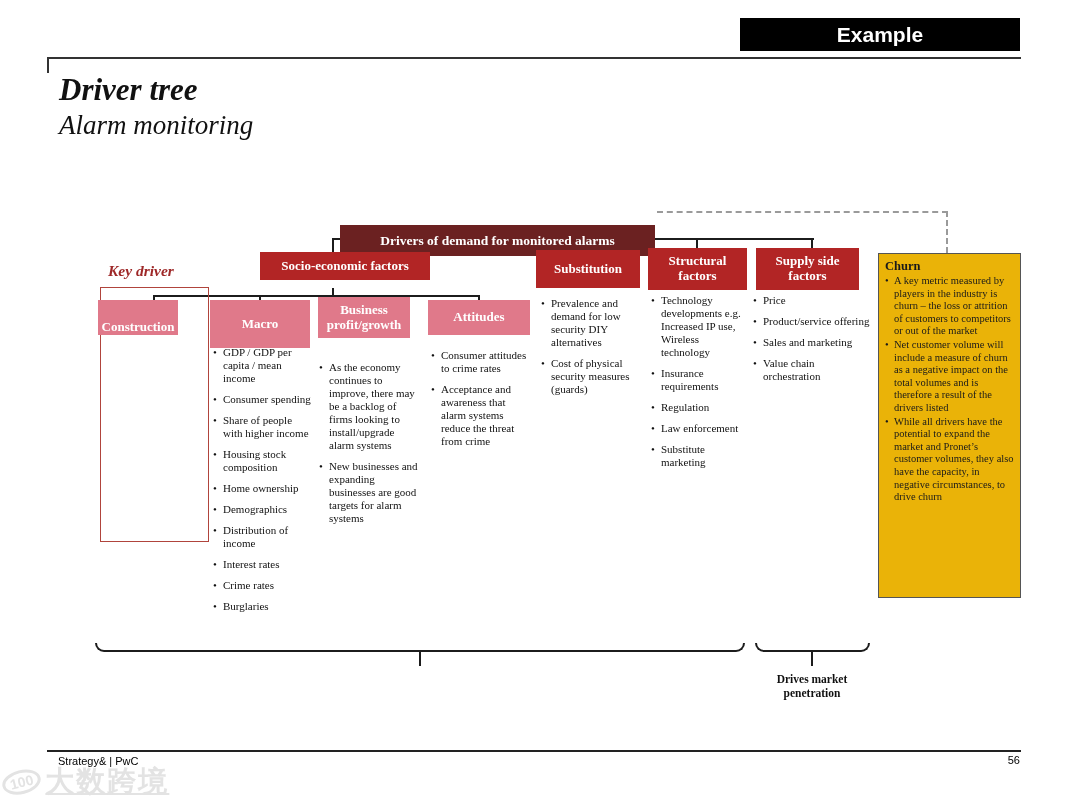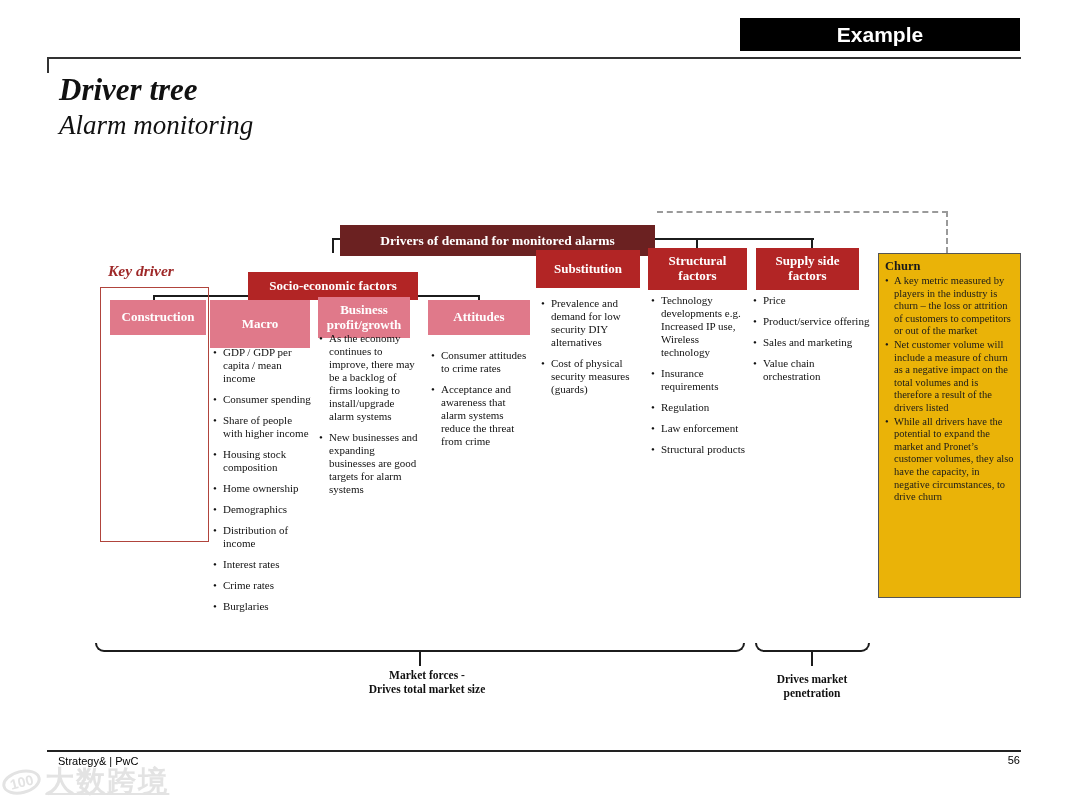--- a/index.html
+++ b/index.html
@@ -81,34 +81,34 @@
   <div class="ln" style="left:367px;top:295px;width:2px;height:5px;"></div>
   <div class="ln" style="left:478px;top:295px;width:2px;height:7px;"></div>
 
   <div class="nbox dark" style="left:340px;top:197px;width:315px;height:31px;margin-top:28px;">
     <span>Drivers of demand for monitored alarms</span>
   </div>
 
   <div class="keydriver-label">Key driver</div>
   <div class="keydriver-outline"></div>
 
-  <div class="nbox red" style="left:248px;top:252px;width:170px;height:28px;margin-top:20px;">
+  <div class="nbox red" style="left:260px;top:252px;width:170px;height:28px;">
     <span>Socio-economic factors</span>
   </div>
   <div class="nbox red" style="left:536px;top:250px;width:104px;height:38px;">
     <span>Substitution</span>
   </div>
   <div class="nbox red" style="left:648px;top:248px;width:99px;height:42px;padding:0 6px;box-sizing:border-box;">
     <span>Structural factors</span>
   </div>
   <div class="nbox red" style="left:756px;top:248px;width:103px;height:42px;padding:0 10px;box-sizing:border-box;">
     <span>Supply side factors</span>
   </div>
 
-  <div class="nbox pink" style="left:110px;top:300px;width:96px;height:35px;">
+  <div class="nbox pink" style="left:98px;top:300px;width:80px;height:35px;align-items:flex-end;">
     <span>Construction</span>
   </div>
   <div class="nbox pink" style="left:210px;top:300px;width:100px;height:48px;">
     <span>Macro</span>
   </div>
   <div class="nbox pink" style="left:318px;top:297px;width:92px;height:41px;padding:0 20px;box-sizing:border-box;">
     <span>Business profit/growth</span>
   </div>
   <div class="nbox pink" style="left:428px;top:300px;width:102px;height:35px;">
     <span>Attitudes</span>
@@ -119,61 +119,57 @@
       <div class="bi">Consumer spending</div>
       <div class="bi">Share of people with higher income</div>
       <div class="bi">Housing stock composition</div>
       <div class="bi">Home ownership</div>
       <div class="bi">Demographics</div>
       <div class="bi">Distribution of income</div>
       <div class="bi">Interest rates</div>
       <div class="bi">Crime rates</div>
       <div class="bi">Burglaries</div>
     </div>
-  <div class="blist" style="left:318px;top:332px;width:104px;">
+  <div class="blist" style="left:318px;top:361px;width:104px;">
       <div class="bi">As the economy continues to improve, there may be a backlog of firms looking to install/upgrade alarm systems</div>
       <div class="bi">New businesses and expanding businesses are good targets for alarm systems</div>
     </div>
   <div class="blist" style="left:430px;top:349px;width:100px;">
       <div class="bi">Consumer attitudes to crime rates</div>
       <div class="bi">Acceptance and awareness that alarm systems reduce the threat from crime</div>
     </div>
   <div class="blist" style="left:540px;top:297px;width:100px;">
       <div class="bi">Prevalence and demand for low security DIY alternatives</div>
       <div class="bi">Cost of physical security measures (guards)</div>
     </div>
   <div class="blist" style="left:650px;top:294px;width:100px;">
       <div class="bi">Technology developments e.g. Increased IP use, Wireless technology</div>
       <div class="bi">Insurance requirements</div>
       <div class="bi">Regulation</div>
       <div class="bi">Law enforcement</div>
-      <div class="bi">Structural products</div>
+      <div class="bi">Substitute marketing</div>
     </div>
   <div class="blist" style="left:752px;top:294px;width:118px;">
       <div class="bi">Price</div>
       <div class="bi">Product/service offering</div>
       <div class="bi">Sales and marketing</div>
       <div class="bi">Value chain orchestration</div>
     </div>
 
   <div class="churn-box">
     <div class="churn-title">Churn</div>
     <div class="churn-list">
         <div class="bi">A key metric measured by players in the industry is churn – the loss or attrition of customers to competitors or out of the market</div>
         <div class="bi">Net customer volume will include a measure of churn as a negative impact on the total volumes and is therefore a result of the drivers listed</div>
         <div class="bi">While all drivers have the potential to expand the market and Pronet’s customer volumes, they also have the capacity, in negative circumstances, to drive churn</div>
       </div>
   </div>
 
   <div class="bracket" style="left:95px;top:643px;width:650px;"></div>
   <div class="ln" style="left:419px;top:651px;width:2px;height:15px;"></div>
-  <div class="bracket-label" style="left:277px;top:668px;width:300px;">
-    <div>Market forces -</div>
-    <div>Drives total market size</div>
-  </div>
   <div class="bracket" style="left:755px;top:643px;width:115px;"></div>
   <div class="ln" style="left:811px;top:651px;width:2px;height:15px;"></div>
   <div class="bracket-label" style="left:742px;top:672px;width:140px;">
     <div>Drives market</div>
     <div>penetration</div>
   </div>
 
   <div class="footer-line"></div>
   <div class="brand">Strategy&amp; | PwC</div>
   <div class="pagenum">56</div>

